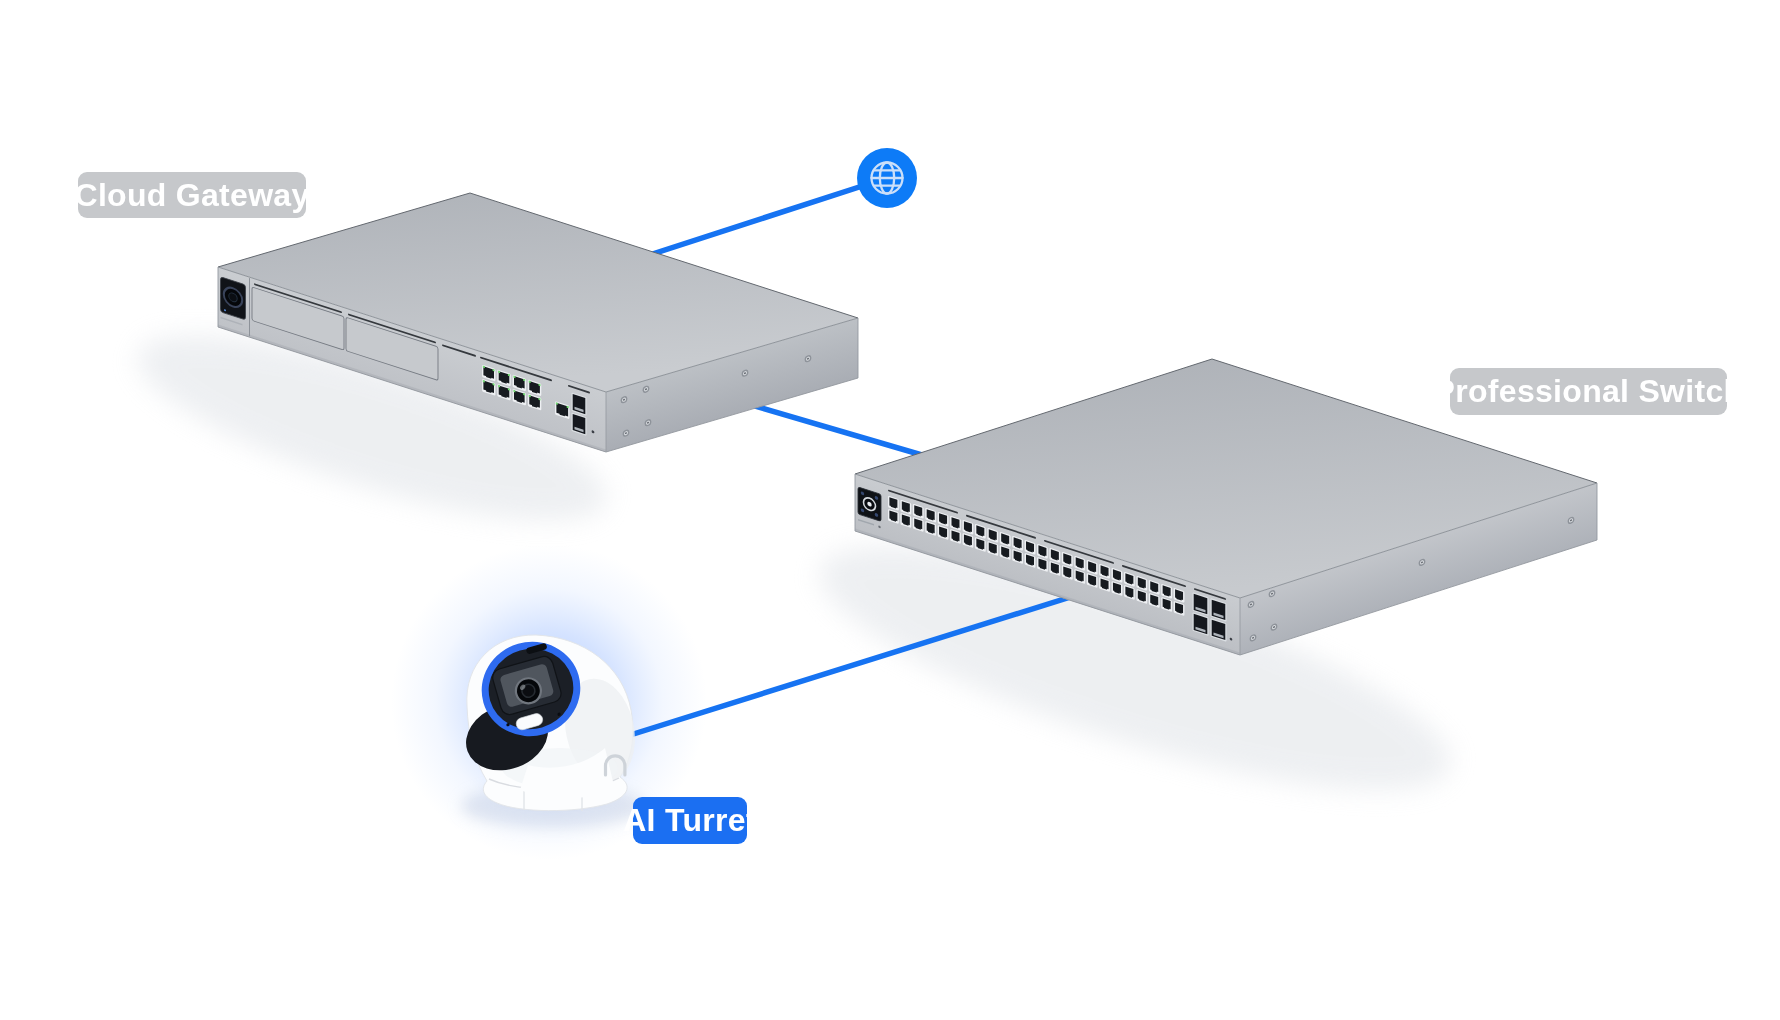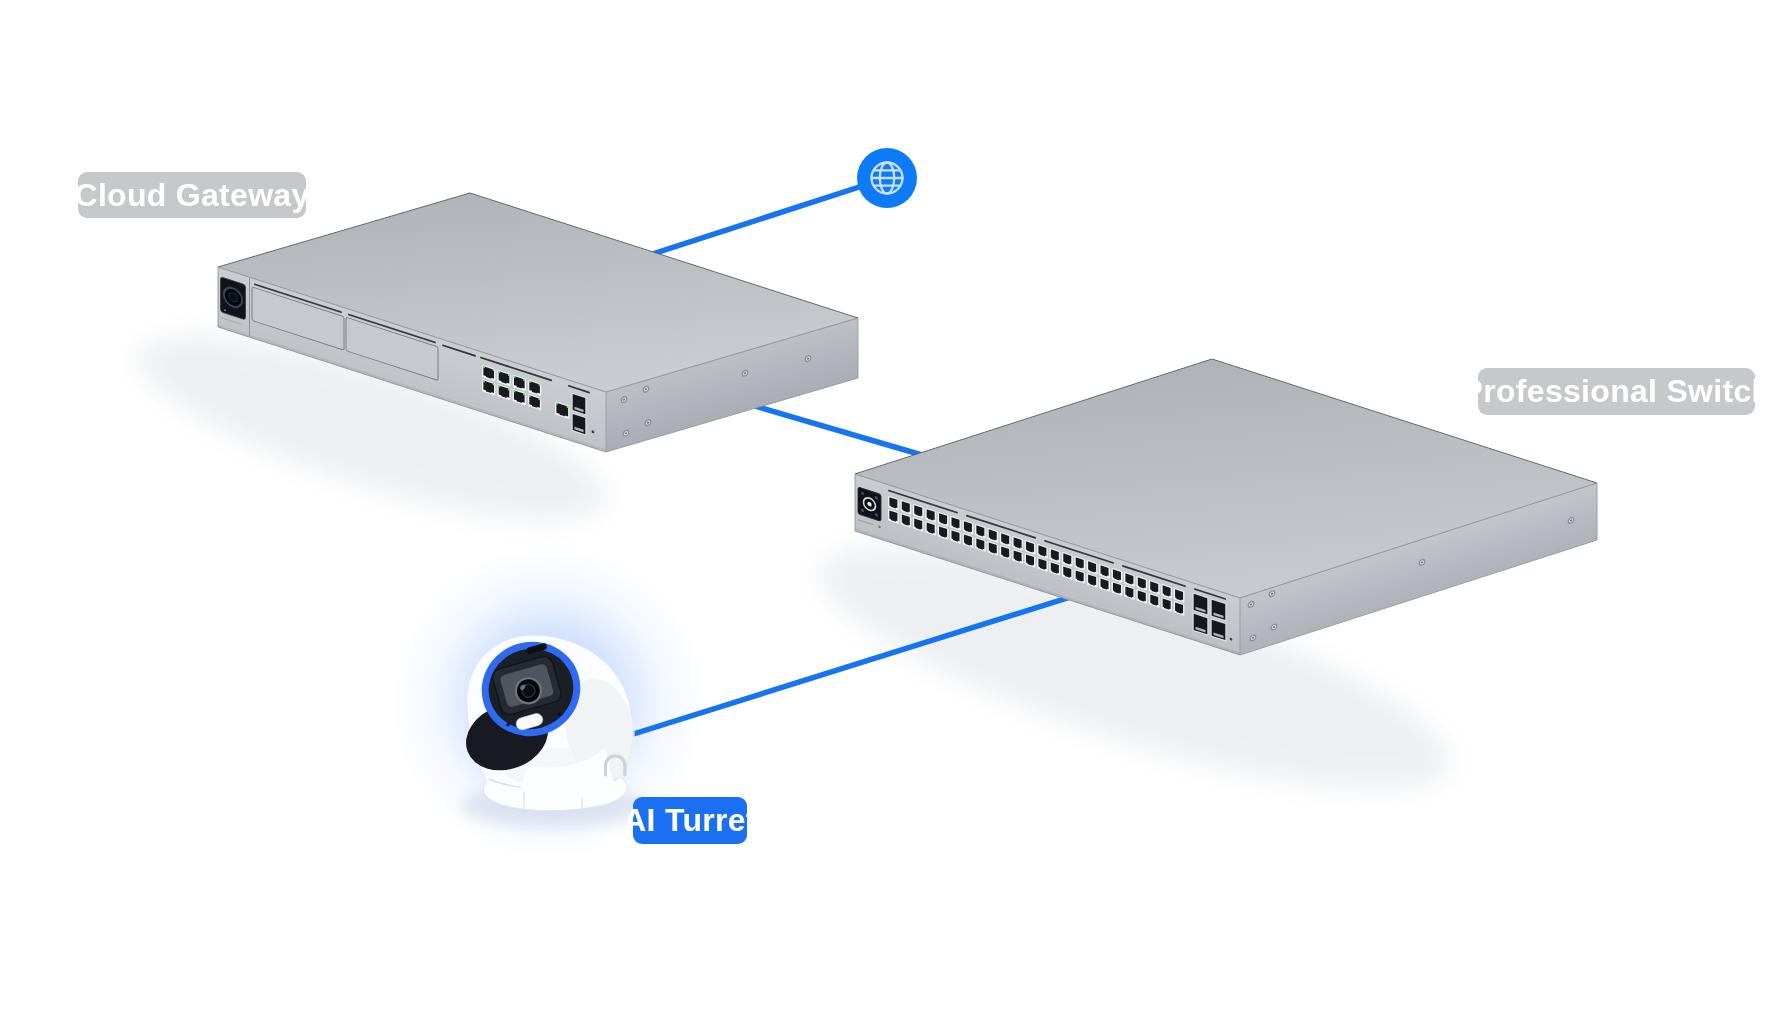--- a/index.html
+++ b/index.html
@@ -462,20 +462,20 @@
       <line x1="-15.5" y1="0" x2="15.5" y2="0"></line>
       <line x1="-13.2" y1="-7.6" x2="13.2" y2="-7.6"></line>
       <line x1="-13.2" y1="7.6" x2="13.2" y2="7.6"></line>
     </g>
   </svg>
 </div>
 
 <div class="chip chip-gateway" style="background-color: rgb(198, 200, 203);">
   <span>Cloud Gateway</span>
 </div>
-<div class="chip chip-switch" style="background-color: rgb(198, 200, 203); margin-left: 28px;">
+<div class="chip chip-switch" style="background-color: rgb(198, 200, 203);">
   <span>Professional Switch</span>
 </div>
 <div class="chip chip-camera" style="background-color: rgb(27, 111, 242);">
   <span>AI Turret</span>
 </div>
 
 </div>
 
 </body></html>

